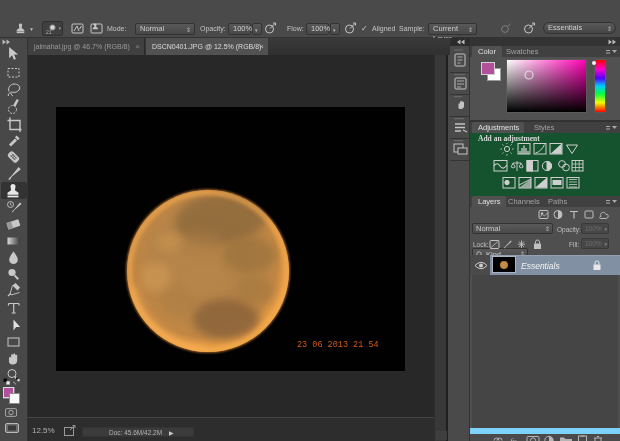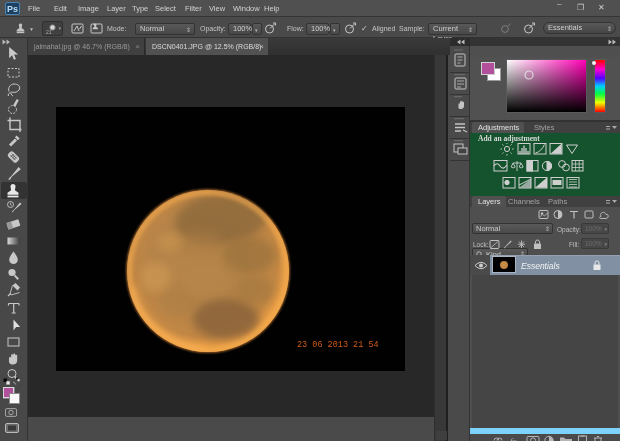--- a/index.html
+++ b/index.html
@@ -65,36 +65,20 @@
   border:1px solid #333; border-radius:2px; color:#cccccc; font-size:7.5px;
   line-height:9px; padding:0 3px; }
 .gfield { height:11px; background:#474747; border:1px solid #3a3a3a;
   border-radius:2px; color:#6e6e6e; font-size:6.5px; line-height:9px; padding:0 3px; }
 .plbl { color:#bdbdbd; font-size:6.5px; }
 </style>
 </head>
 <body>
 <div id="app">
 
-<div id="menubar">
-  <div id="pslogo">Ps</div>
-  <span class="menu" style="left:28px">File</span>
-  <span class="menu" style="left:54px">Edit</span>
-  <span class="menu" style="left:78px">Image</span>
-  <span class="menu" style="left:107px">Layer</span>
-  <span class="menu" style="left:132px">Type</span>
-  <span class="menu" style="left:155px">Select</span>
-  <span class="menu" style="left:185px">Filter</span>
-  <span class="menu" style="left:209px">View</span>
-  <span class="menu" style="left:233px">Window</span>
-  <span class="menu" style="left:264px">Help</span>
-  <span class="winb" style="left:557px; top:-1px;">–</span>
-  <span class="winb" style="left:577px;">❐</span>
-  <span class="winb" style="left:598px;">✕</span>
-</div>
 
 <div id="optbar">
   <svg style="left:15px; top:6px;" width="11" height="11" viewBox="0 0 13 13">
     <path d="M4.5 2 a2.2 2.2 0 0 1 4 0 l-0.6 4 3.1 2.2 v1.8 H2 V8.2 L5.1 6 Z" fill="#c3c3c3"></path>
     <rect x="2" y="10.4" width="9" height="1.6" fill="#c3c3c3"></rect>
   </svg>
   <span style="left:29px; top:9px; color:#bbb; font-size:5px;">▼</span>
   <div style="left:42px; top:4px; width:21px; height:15px; background:#404040; border:1px solid #303030; border-radius:2px;">
     <span style="left:6px; top:2px; width:7px; height:7px; background:radial-gradient(circle,#d8d8d8 30%,#38383800 72%); border-radius:50%;"></span>
     <span style="left:3px; top:7px; color:#aaa; font-size:5px;">21</span>
@@ -277,20 +261,31 @@
       <ellipse cx="150" cy="176" rx="20" ry="14" fill="#b68849" opacity="0.45" filter="url(#mb)"></ellipse>
       <circle cx="100" cy="170" r="15" fill="#d29c55" opacity="0.6" filter="url(#mb)"></circle>
       <ellipse cx="113" cy="135" rx="13" ry="10" fill="#cf9951" opacity="0.5" filter="url(#mb)"></ellipse>
       <circle cx="152" cy="164" r="78.5" fill="none" stroke="#f3a94e" stroke-width="4.5" opacity="0.85" filter="url(#mb3)"></circle>
       <path d="M76 180 A78 78 0 0 0 150 242" fill="none" stroke="#ffb457" stroke-width="6" opacity="0.75" filter="url(#mb)"></path>
     </g>
     <text x="241" y="240" fill="#cf5c18" font-size="8.5" font-family="Liberation Mono, monospace">23 06 2013 21 54</text>
   </svg>
 </div>
 
+<div id="statusbar">
+  <span style="left:4px; top:8px;">12.5%</span>
+  <svg style="left:36px; top:7px;" width="12" height="11" viewBox="0 0 12 11">
+    <rect x="0.5" y="2.5" width="9" height="8" fill="none" stroke="#9a9a9a"></rect>
+    <path d="M6 5 L11 0.5 M8.5 0.5 h2.5 v2.5" stroke="#9a9a9a" fill="none"></path>
+  </svg>
+  <div id="docfield">
+    <span style="left:26px; top:1px;">Doc: 45.6M/42.2M</span>
+    <span style="left:86px; top:1px; color:#c8c8c8; font-size:6px;">▶</span>
+  </div>
+</div>
 
 <div id="dockstrip">
   <div style="left:0; top:0; width:21px; height:8px; background:#2c2c2c;">
     <svg style="left:6px; top:1px;" width="9" height="6" viewBox="0 0 9 6">
           <path d="M8.5 0.5 L5 3 L8.5 5.5 Z M4.5 0.5 L1 3 L4.5 5.5 Z" fill="#b9b9b9"></path>
         </svg>
   </div>
   <svg style="left:0; top:8px;" width="21" height="160" viewBox="0 0 21 160">
     <g stroke="#6f6f6f" stroke-width="1">
       <path d="M4 4 h9 M4 28.7 h11 M4 50.7 h8 M4 72.7 h10 M4 94.7 h9"></path>
@@ -314,20 +309,28 @@
   </svg>
 </div>
 
 <div id="rpanels">
   <div class="minihead" style="top:0;">
     <svg style="left:138px; top:1px;" width="9" height="6" viewBox="0 0 9 6">
           <path d="M0.5 0.5 L4 3 L0.5 5.5 Z M4.5 0.5 L8 3 L4.5 5.5 Z" fill="#b9b9b9"></path>
         </svg>
   </div>
 
+  <div class="phead" style="top:8px;">
+    <div class="ptab on" style="left:2px; width:30px; padding-left:6px;">Color</div>
+    <span class="ptab" style="left:36px;">Swatches</span>
+    <svg style="left:136px; top:3px;" width="11" height="8" viewBox="0 0 11 8">
+      <path d="M0 1.5 l4 0 M0 4 l4 0" stroke="#aaa"></path>
+      <path d="M6 1 l5 0 l-2.5 3 z" fill="#aaa"></path>
+    </svg>
+  </div>
   <div style="top:19px; left:0; width:150px; height:63px; background:#515151;">
     <div style="left:17px; top:11px; width:14px; height:13px; background:#fff; border:1px solid #9a9a9a;"></div>
     <div style="left:11px; top:5px; width:14px; height:13px; background:#b3509c; border:1px solid #d0d0d0;"></div>
     <div style="left:36px; top:2px; width:81px; height:54px; border:1px solid #5a5a5a;
       background: linear-gradient(to bottom, rgba(0,0,0,0) 0%, #000 100%),
                   linear-gradient(to right, #ffffff 0%, #ff00b4 100%);"></div>
     <svg style="left:53px; top:12px;" width="12" height="12" viewBox="0 0 12 12">
       <circle cx="6" cy="6" r="4" fill="none" stroke="#e8e8e8" stroke-width="1.2" opacity="0.85"></circle>
     </svg>
     <div style="left:124px; top:2px; width:12px; height:54px; border:1px solid #5a5a5a;

